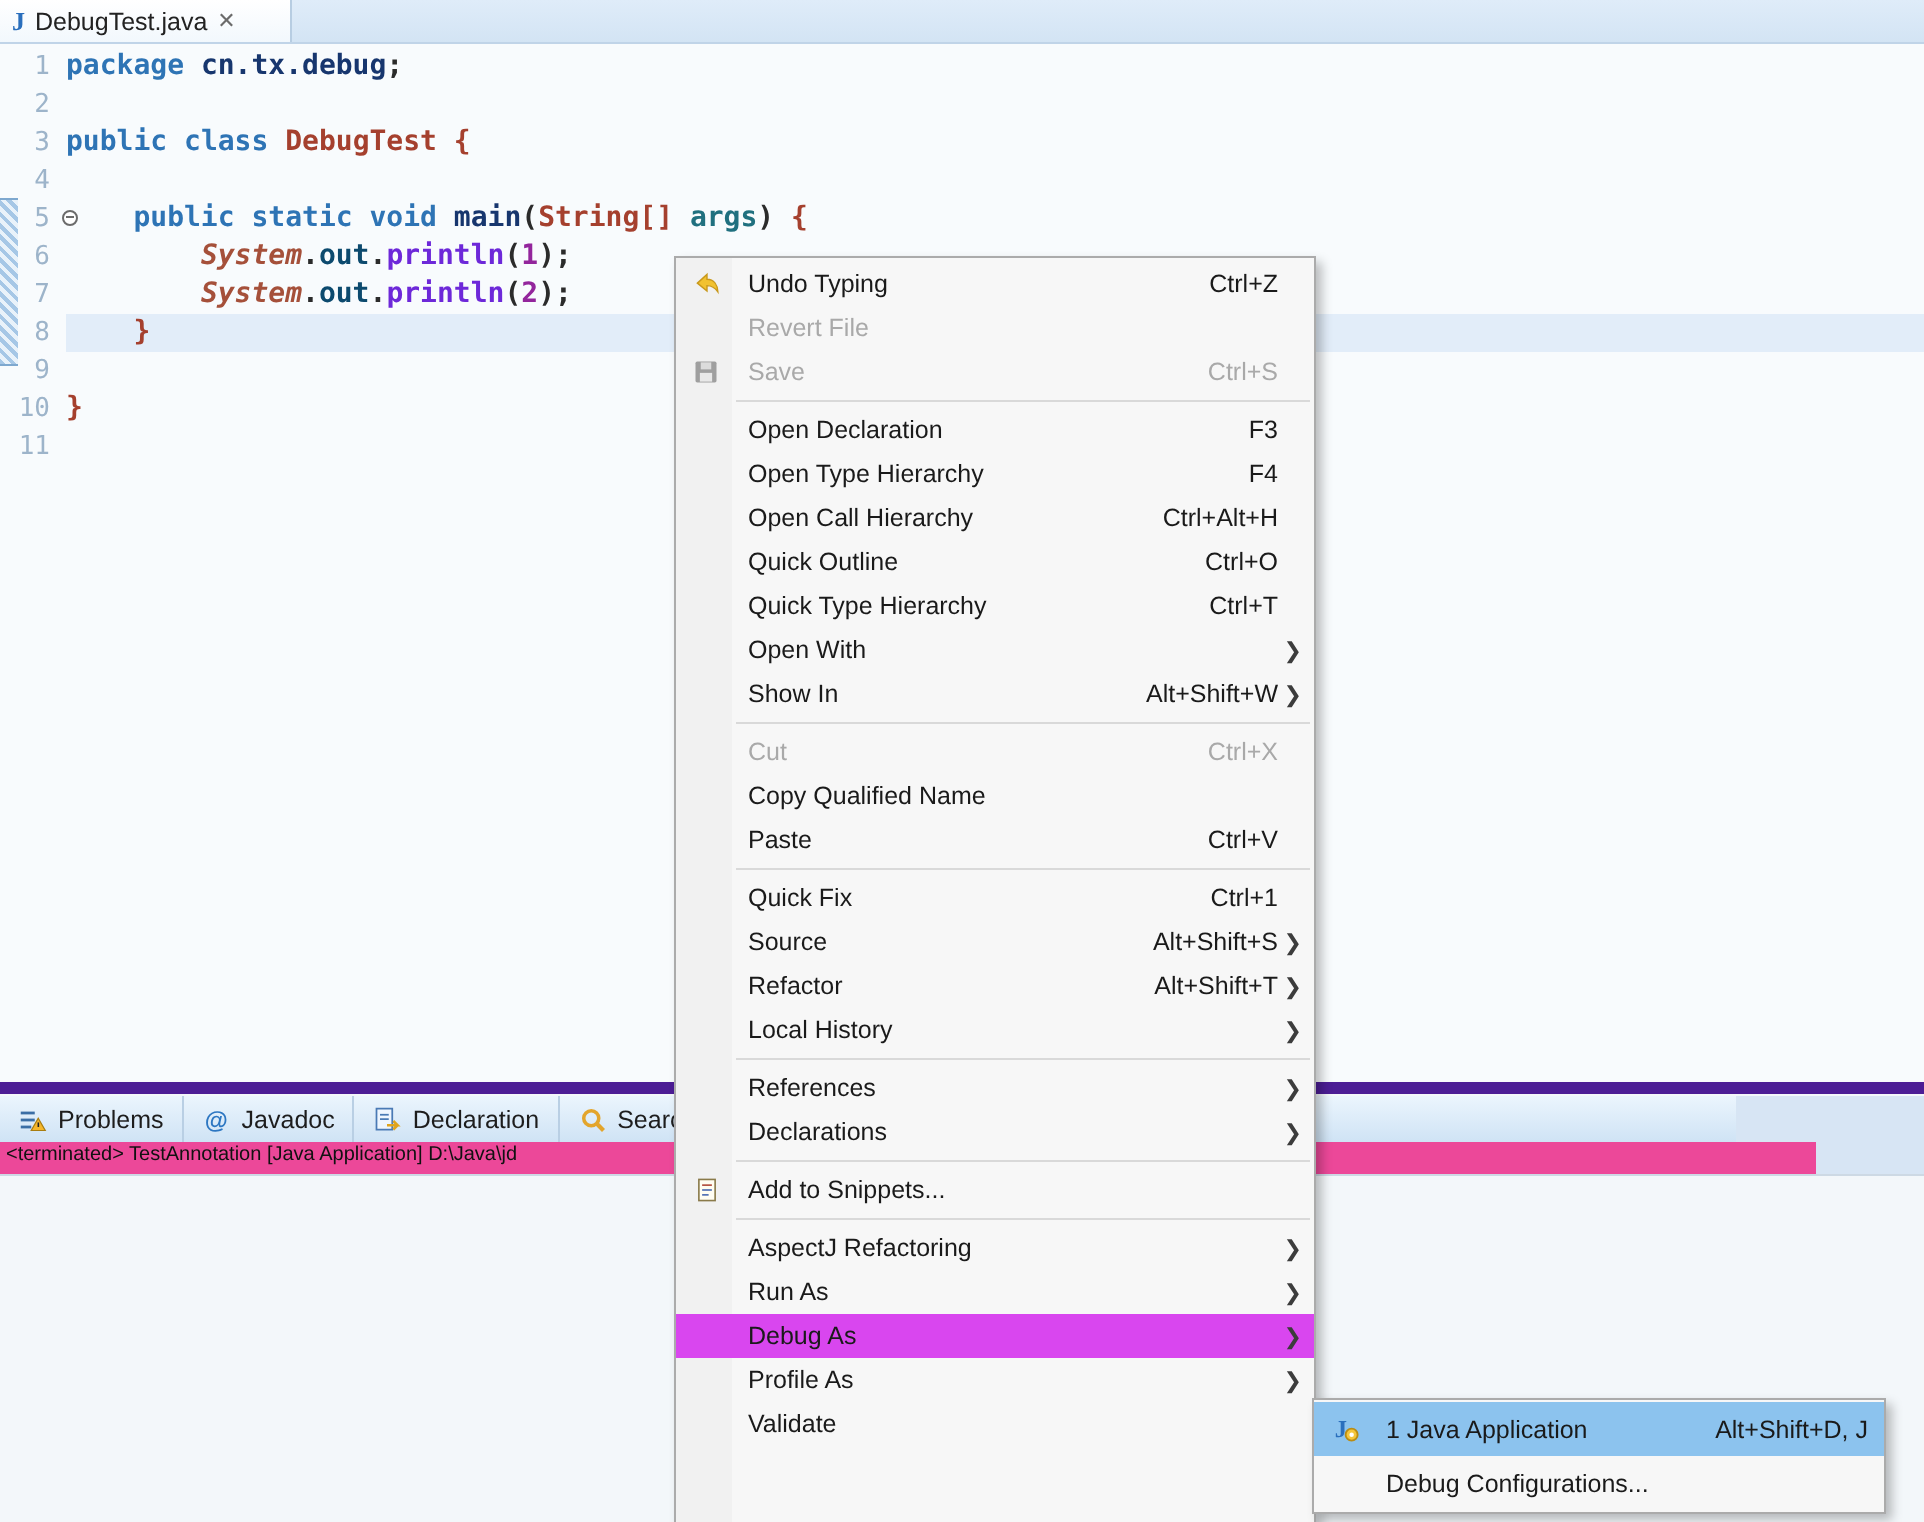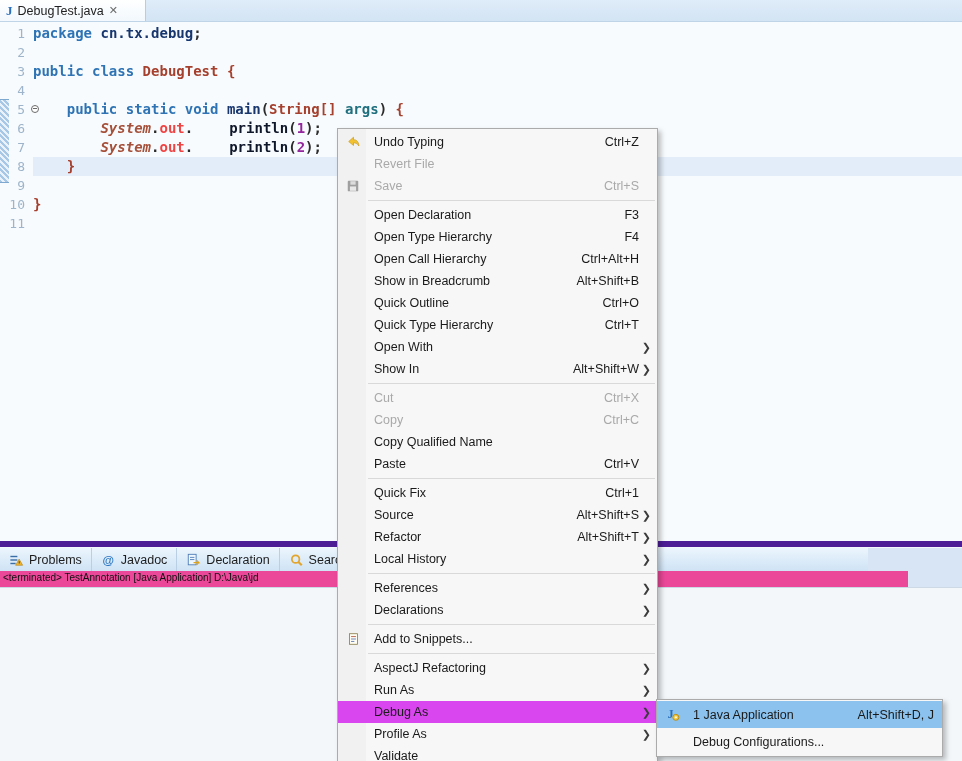--- a/index.html
+++ b/index.html
@@ -29,22 +29,22 @@
   .ct{flex:1;}
   .cl.current .ct{background:#e2edf9;}
   .foldmark{position:absolute;left:31px;top:5px;width:8px;height:8px;border:1px solid #6b6b6b;
     border-radius:50%;background:#fff;box-sizing:border-box;}
   .foldmark::after{content:"";position:absolute;left:1px;right:1px;top:2px;height:1px;background:#6b6b6b;}
   .tk-kw{color:#2e74b5;}
   .tk-id{color:#17366e;}
   .tk-ty{color:#a5402e;}
   .tk-arg{color:#20707f;}
   .tk-sys{color:#a5503a;font-style:italic;}
-  .tk-fld{color:#ef4444;}
-  .tk-mth{color:#0f172a;margin-left:36px;}
+  .tk-fld{color:#0c4a6e;}
+  .tk-mth{color:#6d28d9;}
   .tk-num{color:#93259c;}
   .tk-br{color:#a5402e;}
   .tk-pl{color:#2b2b2b;}
   
   .bpanel{position:absolute;left:0;top:541px;width:962px;height:218px;background:#f3f7fa;border-top:6px solid #4c1d95;}
   .btabs{position:absolute;left:0;top:1px;width:962px;height:23px;
     background:linear-gradient(#ebf5fd,#cfe3f5);display:flex;align-items:stretch;}
   .btab{display:flex;align-items:center;gap:5px;padding:0 9px;border-right:1px solid #b9cfe4;
     font-size:12.5px;color:#1d1d1d;white-space:nowrap;}
   .btab .bicon{display:inline-flex;width:15px;height:14px;align-items:center;justify-content:center;}
@@ -200,26 +200,20 @@
         <span class="arr"></span>
       </div>
       <div class="mi">
         <span class="ic"></span>
         <span class="lbl">Open Call Hierarchy</span>
         <span class="sc">Ctrl+Alt+H</span>
         <span class="arr"></span>
       </div>
       <div class="mi">
         <span class="ic"></span>
-        <span class="lbl">Show in Breadcrumb</span>
-        <span class="sc">Alt+Shift+B</span>
-        <span class="arr"></span>
-      </div>
-      <div class="mi">
-        <span class="ic"></span>
         <span class="lbl">Quick Outline</span>
         <span class="sc">Ctrl+O</span>
         <span class="arr"></span>
       </div>
       <div class="mi">
         <span class="ic"></span>
         <span class="lbl">Quick Type Hierarchy</span>
         <span class="sc">Ctrl+T</span>
         <span class="arr"></span>
       </div>
@@ -233,26 +227,20 @@
         <span class="ic"></span>
         <span class="lbl">Show In</span>
         <span class="sc">Alt+Shift+W</span>
         <span class="arr">❯</span>
       </div>
       <div class="sep"></div>
       <div class="mi disabled">
         <span class="ic"></span>
         <span class="lbl">Cut</span>
         <span class="sc">Ctrl+X</span>
-        <span class="arr"></span>
-      </div>
-      <div class="mi disabled">
-        <span class="ic"></span>
-        <span class="lbl">Copy</span>
-        <span class="sc">Ctrl+C</span>
         <span class="arr"></span>
       </div>
       <div class="mi">
         <span class="ic"></span>
         <span class="lbl">Copy Qualified Name</span>
         <span class="sc"></span>
         <span class="arr"></span>
       </div>
       <div class="mi">
         <span class="ic"></span>

